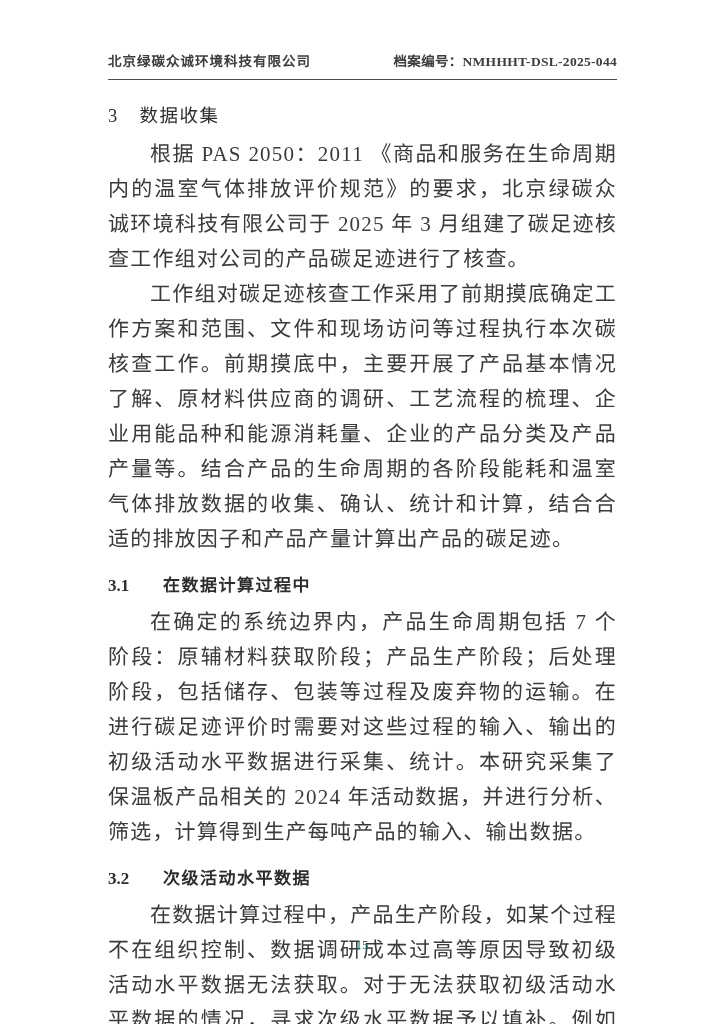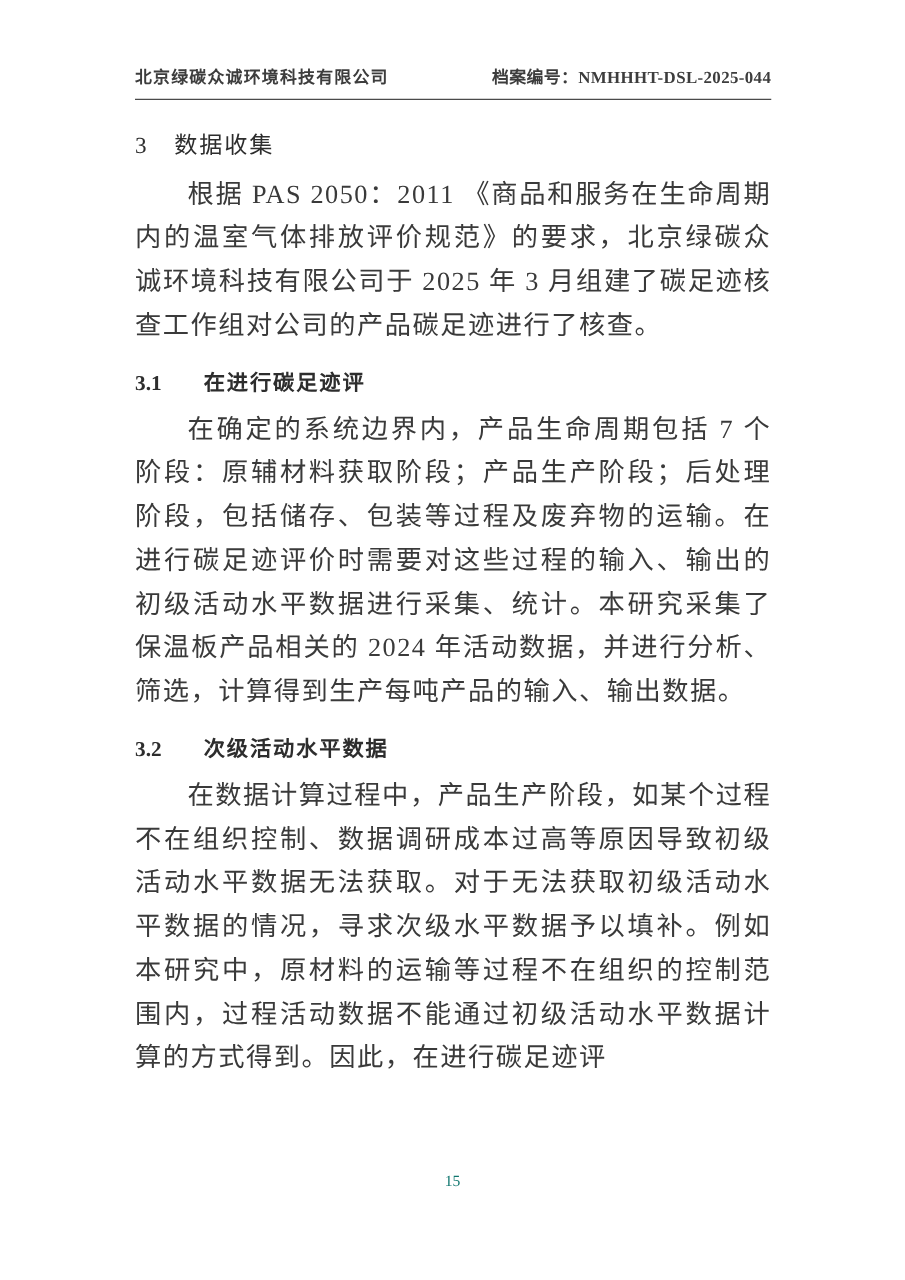--- a/index.html
+++ b/index.html
@@ -88,24 +88,25 @@
 
   <main>
 
     <h1 class="h-main">
       <span class="num">3</span>
       <span class="ttl">数据收集</span>
     </h1>
 
     <p class="para">根据 PAS 2050：2011 《商品和服务在生命周期内的温室气体排放评价规范》的要求，北京绿碳众诚环境科技有限公司于 2025 年 3 月组建了碳足迹核查工作组对公司的产品碳足迹进行了核查。</p>
 
+    <p class="para">工作组对碳足迹核查工作采用了前期摸底确定工作方案和范围、文件和现场访问等过程执行本次碳核查工作。前期摸底中，主要开展了产品基本情况了解、原材料供应商的调研、工艺流程的梳理、企业用能品种和能源消耗量、企业的产品分类及产品产量等。结合产品的生命周期的各阶段能耗和温室气体排放数据的收集、确认、统计和计算，结合合适的排放因子和产品产量计算出产品的碳足迹。</p>
 
     <h2 class="h-sub">
       <span class="num">3.1</span>
-      <span class="ttl">在进行碳足迹评</span>
+      <span class="ttl">在数据计算过程中</span>
     </h2>
 
     <p class="para">在确定的系统边界内，产品生命周期包括 7 个阶段：原辅材料获取阶段；产品生产阶段；后处理阶段，包括储存、包装等过程及废弃物的运输。在进行碳足迹评价时需要对这些过程的输入、输出的初级活动水平数据进行采集、统计。本研究采集了保温板产品相关的 2024 年活动数据，并进行分析、筛选，计算得到生产每吨产品的输入、输出数据。</p>
 
     <h2 class="h-sub">
       <span class="num">3.2</span>
       <span class="ttl">次级活动水平数据</span>
     </h2>
 
     <p class="para">在数据计算过程中，产品生产阶段，如某个过程不在组织控制、数据调研成本过高等原因导致初级活动水平数据无法获取。对于无法获取初级活动水平数据的情况，寻求次级水平数据予以填补。例如本研究中，原材料的运输等过程不在组织的控制范围内，过程活动数据不能通过初级活动水平数据计算的方式得到。因此，在进行碳足迹评</p>

